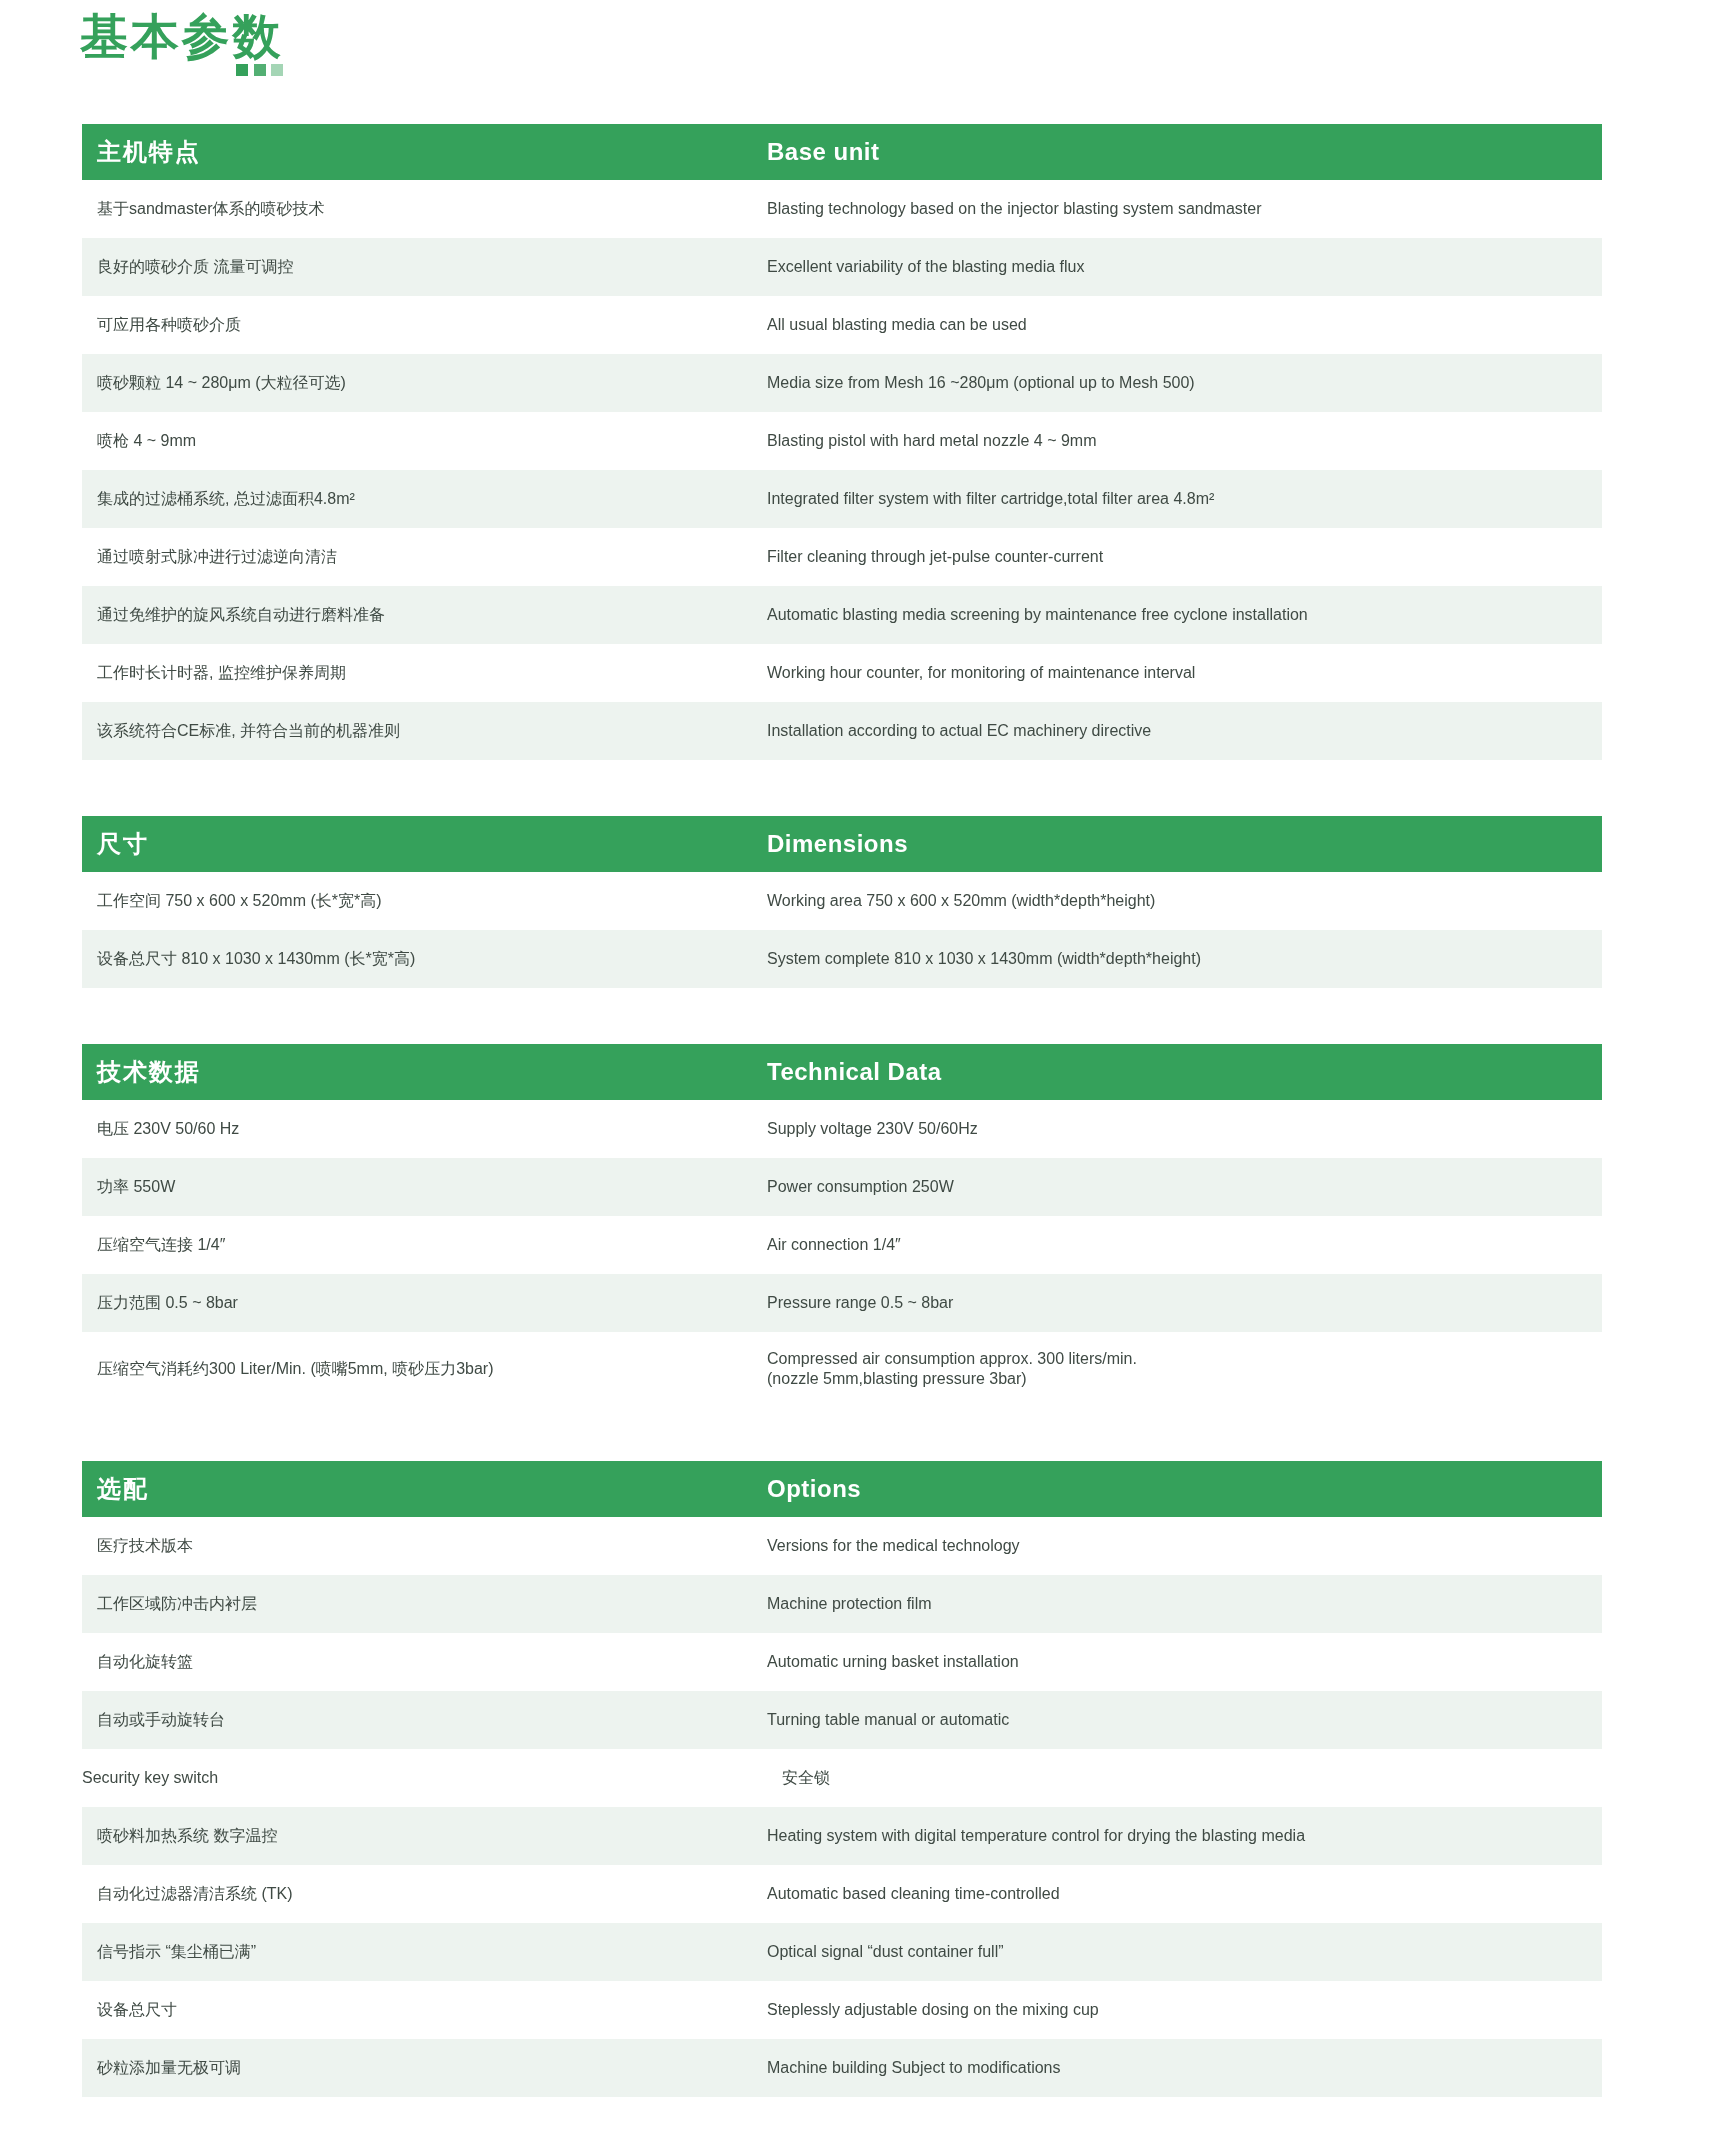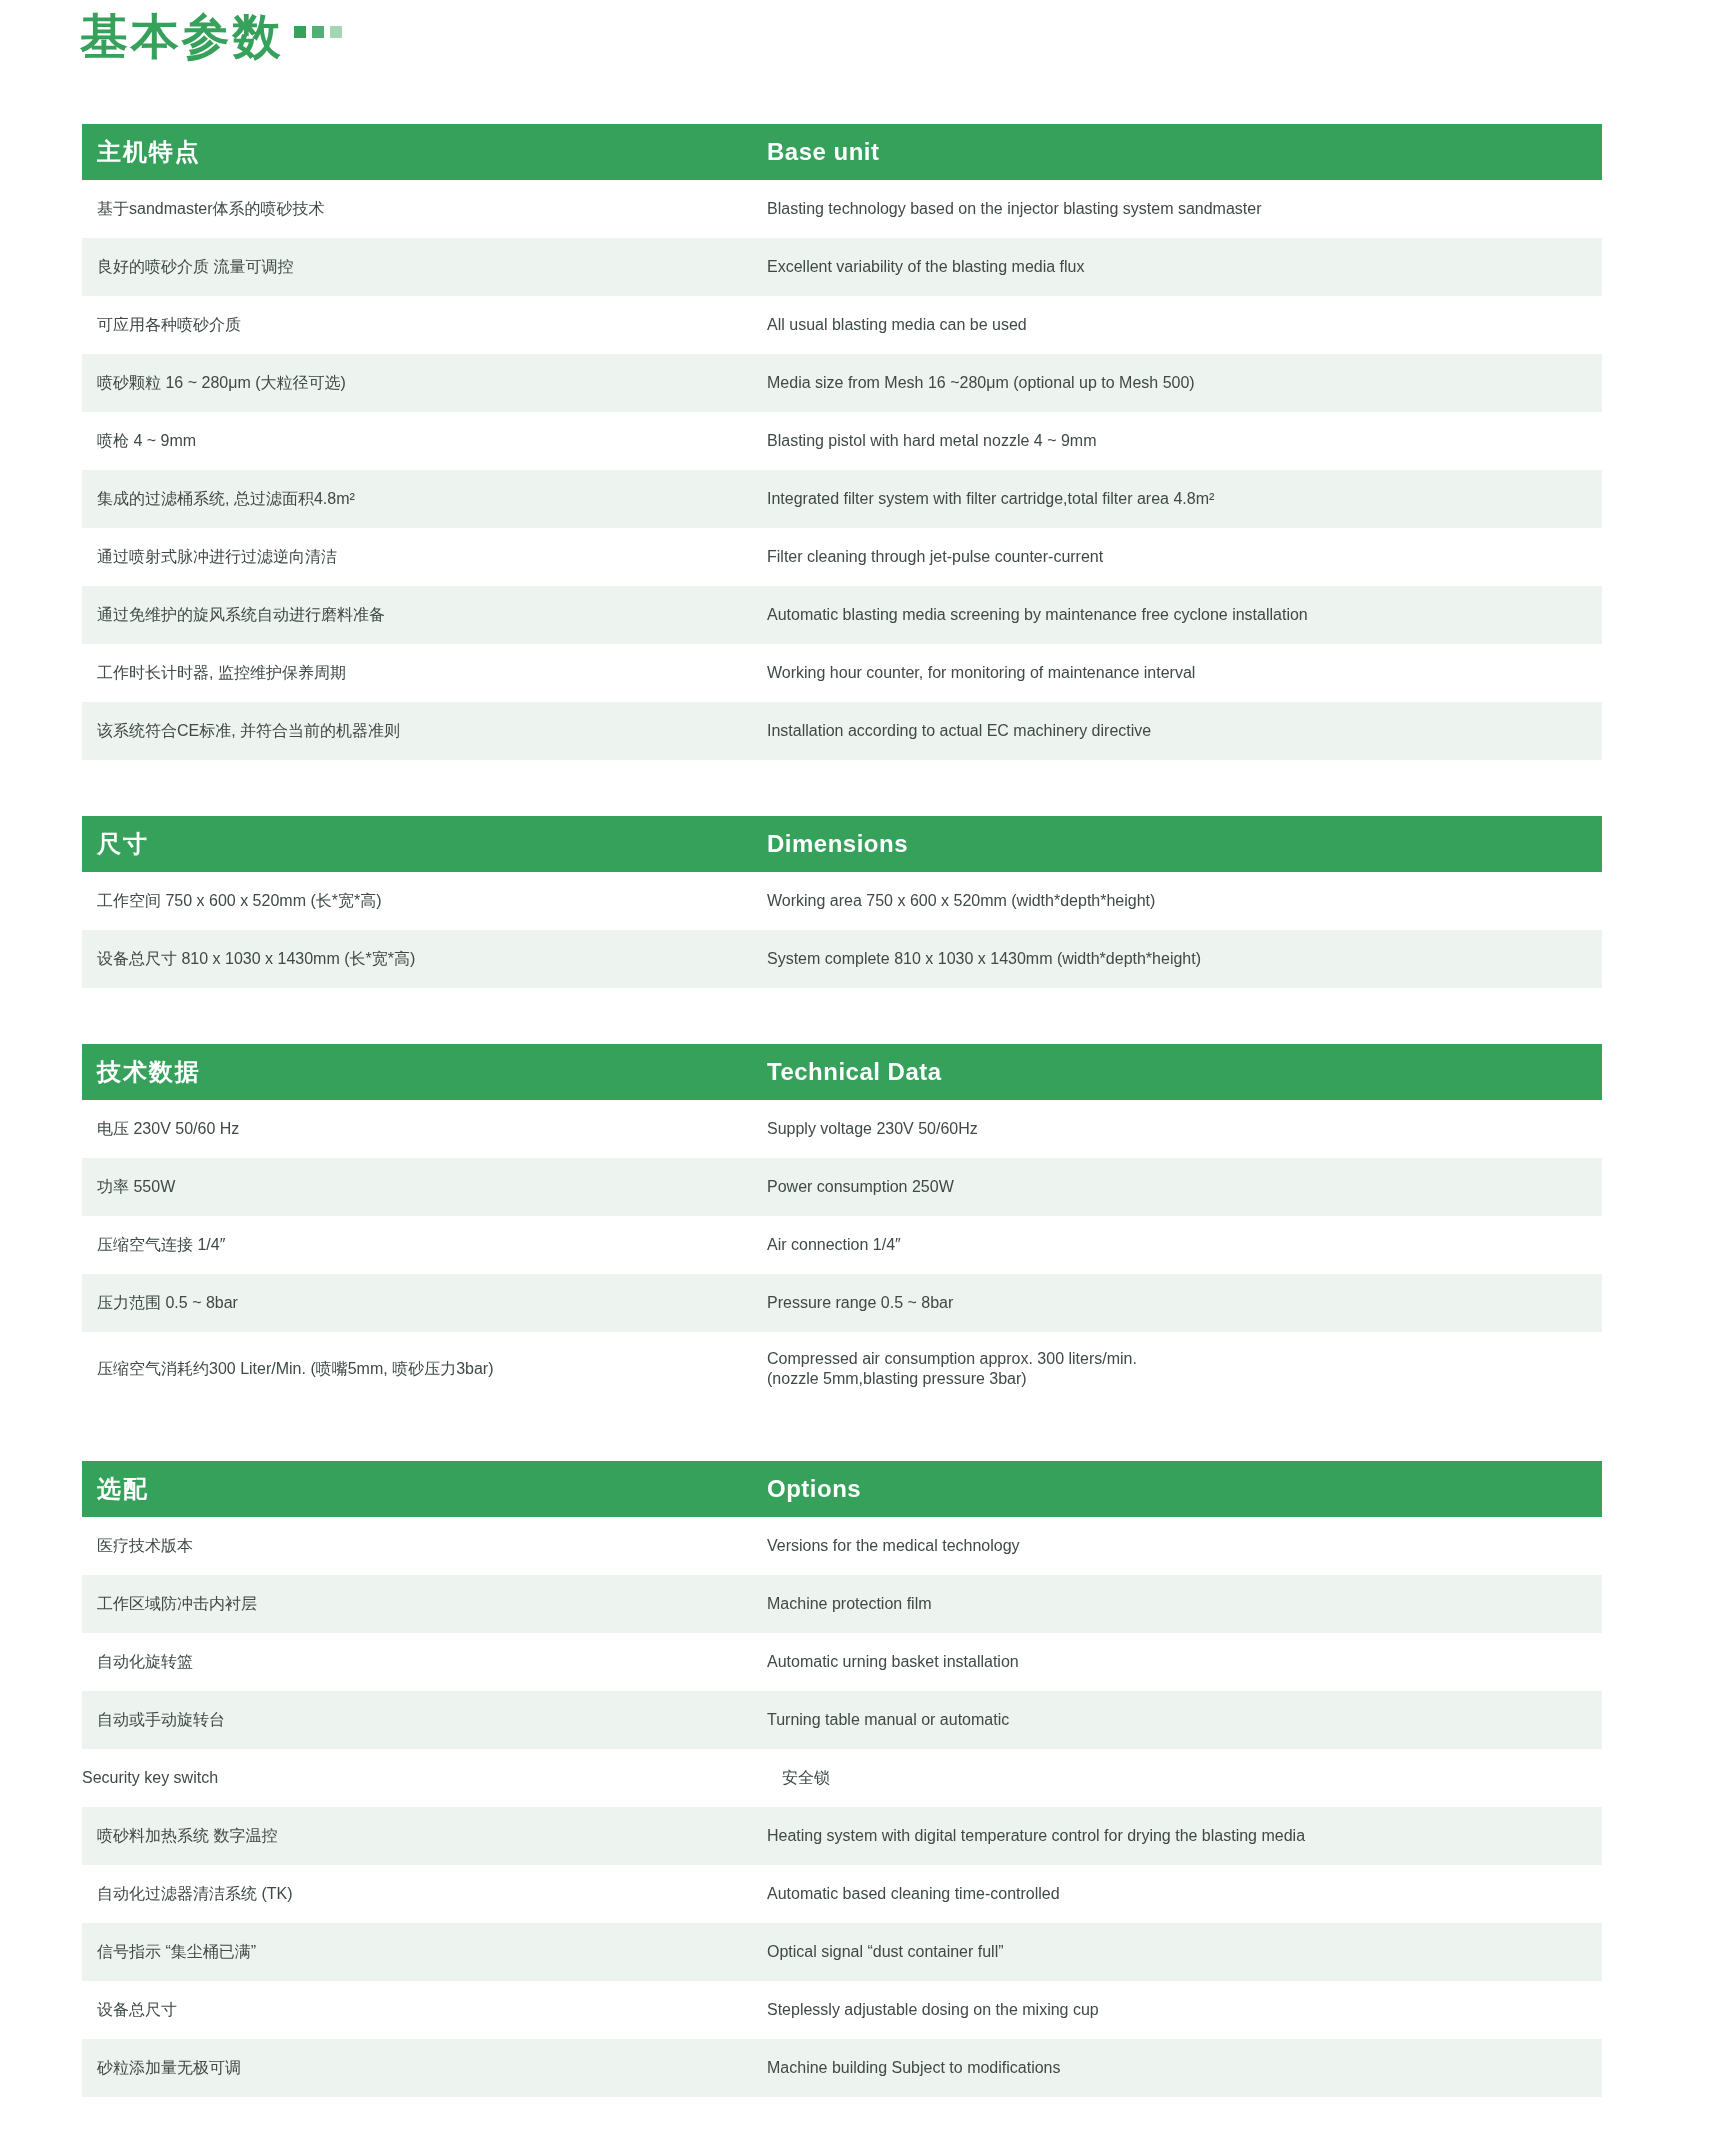--- a/index.html
+++ b/index.html
@@ -7,21 +7,21 @@
     width:1725px;height:2152px;overflow:hidden;
     font-family:"Liberation Sans","DejaVu Sans",sans-serif;
     color:var(--text,#3f4a44);
     -webkit-font-smoothing:antialiased;
   }
   .page{position:relative;width:1725px;height:2152px;background:#fff;}
 
   
   .title-row{
     position:absolute;left:80px;top:11.2px;
-    display:flex;align-items:center;
+    display:flex;align-items:flex-end;flex-direction:column;
   }
   .page-title{
     margin:0;font-size:48px;line-height:1.1;font-weight:700;
     letter-spacing:2.8px;color:var(--green,#35a15b);
   }
   .title-squares{display:flex;gap:5.6px;margin-left:11.2px;margin-bottom:10.3px;}
   .sq{width:12px;height:12px;background:var(--green,#35a15b);}
   .sq.m{opacity:.85;}
   .sq.l{opacity:.45;}
 
@@ -77,21 +77,21 @@
         </div>
         <div class="row alt">
           <div class="cell zh">良好的喷砂介质 流量可调控</div>
           <div class="cell en">Excellent variability of the blasting media flux</div>
         </div>
         <div class="row">
           <div class="cell zh">可应用各种喷砂介质</div>
           <div class="cell en">All usual blasting media can be used</div>
         </div>
         <div class="row alt">
-          <div class="cell zh">喷砂颗粒 16 ~ 280μm (大粒径可选)</div>
+          <div class="cell zh">喷砂颗粒 14 ~ 280μm (大粒径可选)</div>
           <div class="cell en">Media size from Mesh 16 ~280μm (optional up to Mesh 500)</div>
         </div>
         <div class="row">
           <div class="cell zh">喷枪 4 ~ 9mm</div>
           <div class="cell en">Blasting pistol with hard metal nozzle 4 ~ 9mm</div>
         </div>
         <div class="row alt">
           <div class="cell zh">集成的过滤桶系统, 总过滤面积4.8m²</div>
           <div class="cell en">Integrated filter system with filter cartridge,total filter area 4.8m²</div>
         </div>

